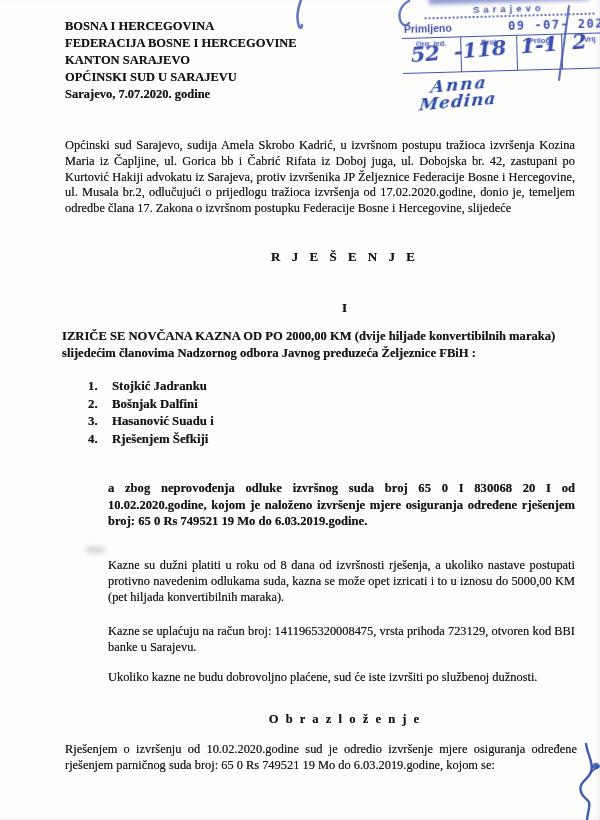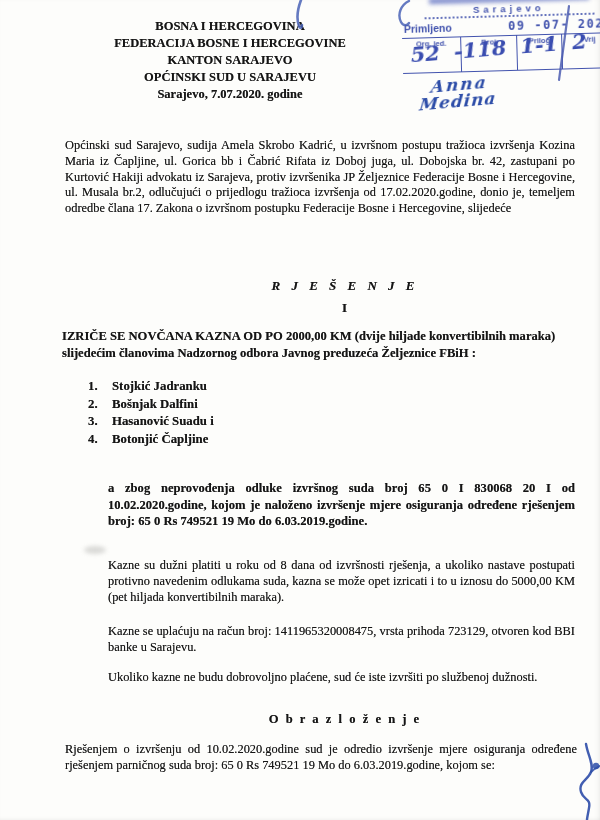--- a/index.html
+++ b/index.html
@@ -6,34 +6,34 @@
   .page {
     position:relative; width:600px; height:820px; margin:0 auto;
     background:#fdfdfb; overflow:hidden;
     font-family:"Liberation Serif", serif; color:#151515;
     box-shadow: inset -4px 0 6px -4px rgba(0,0,0,.10), inset 0 -3px 5px -3px rgba(0,0,0,.06);
   }
   .abs { position:absolute; }
   .scan { text-shadow: 0 0 .5px rgba(10,10,10,.55); }
 
   
-  .court-header { left:65px; top:18px; width:330px; font-weight:bold; font-size:12.5px; line-height:17px;text-align:center; }
+  .court-header { left:65px; top:18px; width:330px; font-weight:bold; font-size:12.5px; line-height:17px; }
 
   
   .para { text-align:justify; font-size:12.4px; line-height:15.8px; }
   .p-intro   { left:65px;  top:138px; width:510px; }
   .p-lead    { left:62px;  top:328px; width:495px; text-align:left; font-weight:bold; font-size:12.6px; line-height:16.5px; }
   .p-reason  { left:108px; top:480px; width:467px; font-weight:bold; font-size:12.6px; line-height:16.5px; }
   .p-body1   { left:108px; top:558px; width:467px; }
   .p-body2   { left:108px; top:624px; width:467px; }
   .p-body3   { left:108px; top:670px; width:467px; }
   .p-final   { left:65px;  top:742px; width:512px; }
 
   .heading { text-align:center; font-weight:bold; font-size:13px; letter-spacing:4px; }
-  .h-title { left:90px;  top:278px; width:510px;font-style:italic; }
+  .h-title { left:90px;  top:249px; width:510px; }
   .h-s1    { left:90px;  top:300px; width:510px; letter-spacing:1px; }
   .h-s2    { left:90px;  top:530px; width:510px; letter-spacing:1px; }
   .h-obr   { left:90px;  top:712px; width:510px; letter-spacing:2px; font-size:12.6px; }
 
   
   .members { left:88px; top:378px; width:300px; font-weight:bold; font-size:12.8px; line-height:17.5px; }
   .member-row { display:flex; }
   .member-num { width:24px; }
 
   
@@ -122,21 +122,21 @@
     <div class="member-row">
       <span class="member-num">2.</span>
       <span>Bošnjak Dalfini</span>
     </div>
     <div class="member-row">
       <span class="member-num">3.</span>
       <span>Hasanović Suadu i</span>
     </div>
     <div class="member-row">
       <span class="member-num">4.</span>
-      <span>Botonjić Čapljine</span>
+      <span>Rješenjem Šefkiji</span>
     </div>
   </div>
 
   <div class="abs para p-reason scan">a zbog neprovođenja odluke izvršnog suda broj 65 0 I 830068 20 I od 10.02.2020.godine, kojom je naloženo izvršenje mjere osiguranja određene rješenjem broj: 65 0 Rs 749521 19 Mo do 6.03.2019.godine.</div>
 
   <div class="abs para p-body1 scan">Kazne su dužni platiti u roku od 8 dana od izvršnosti rješenja, a ukoliko nastave postupati protivno navedenim odlukama suda, kazna se može opet izricati i to u iznosu do 5000,00 KM (pet hiljada konvertibilnih maraka).</div>
   <div class="abs para p-body2 scan">Kazne se uplaćuju na račun broj: 1411965320008475, vrsta prihoda 723129, otvoren kod BBI banke u Sarajevu.</div>
   <div class="abs para p-body3 scan">Ukoliko kazne ne budu dobrovoljno plaćene, sud će iste izvršiti po službenoj dužnosti.</div>
 
   <div class="abs heading h-obr scan">O b r a z l o ž e n j e</div>

